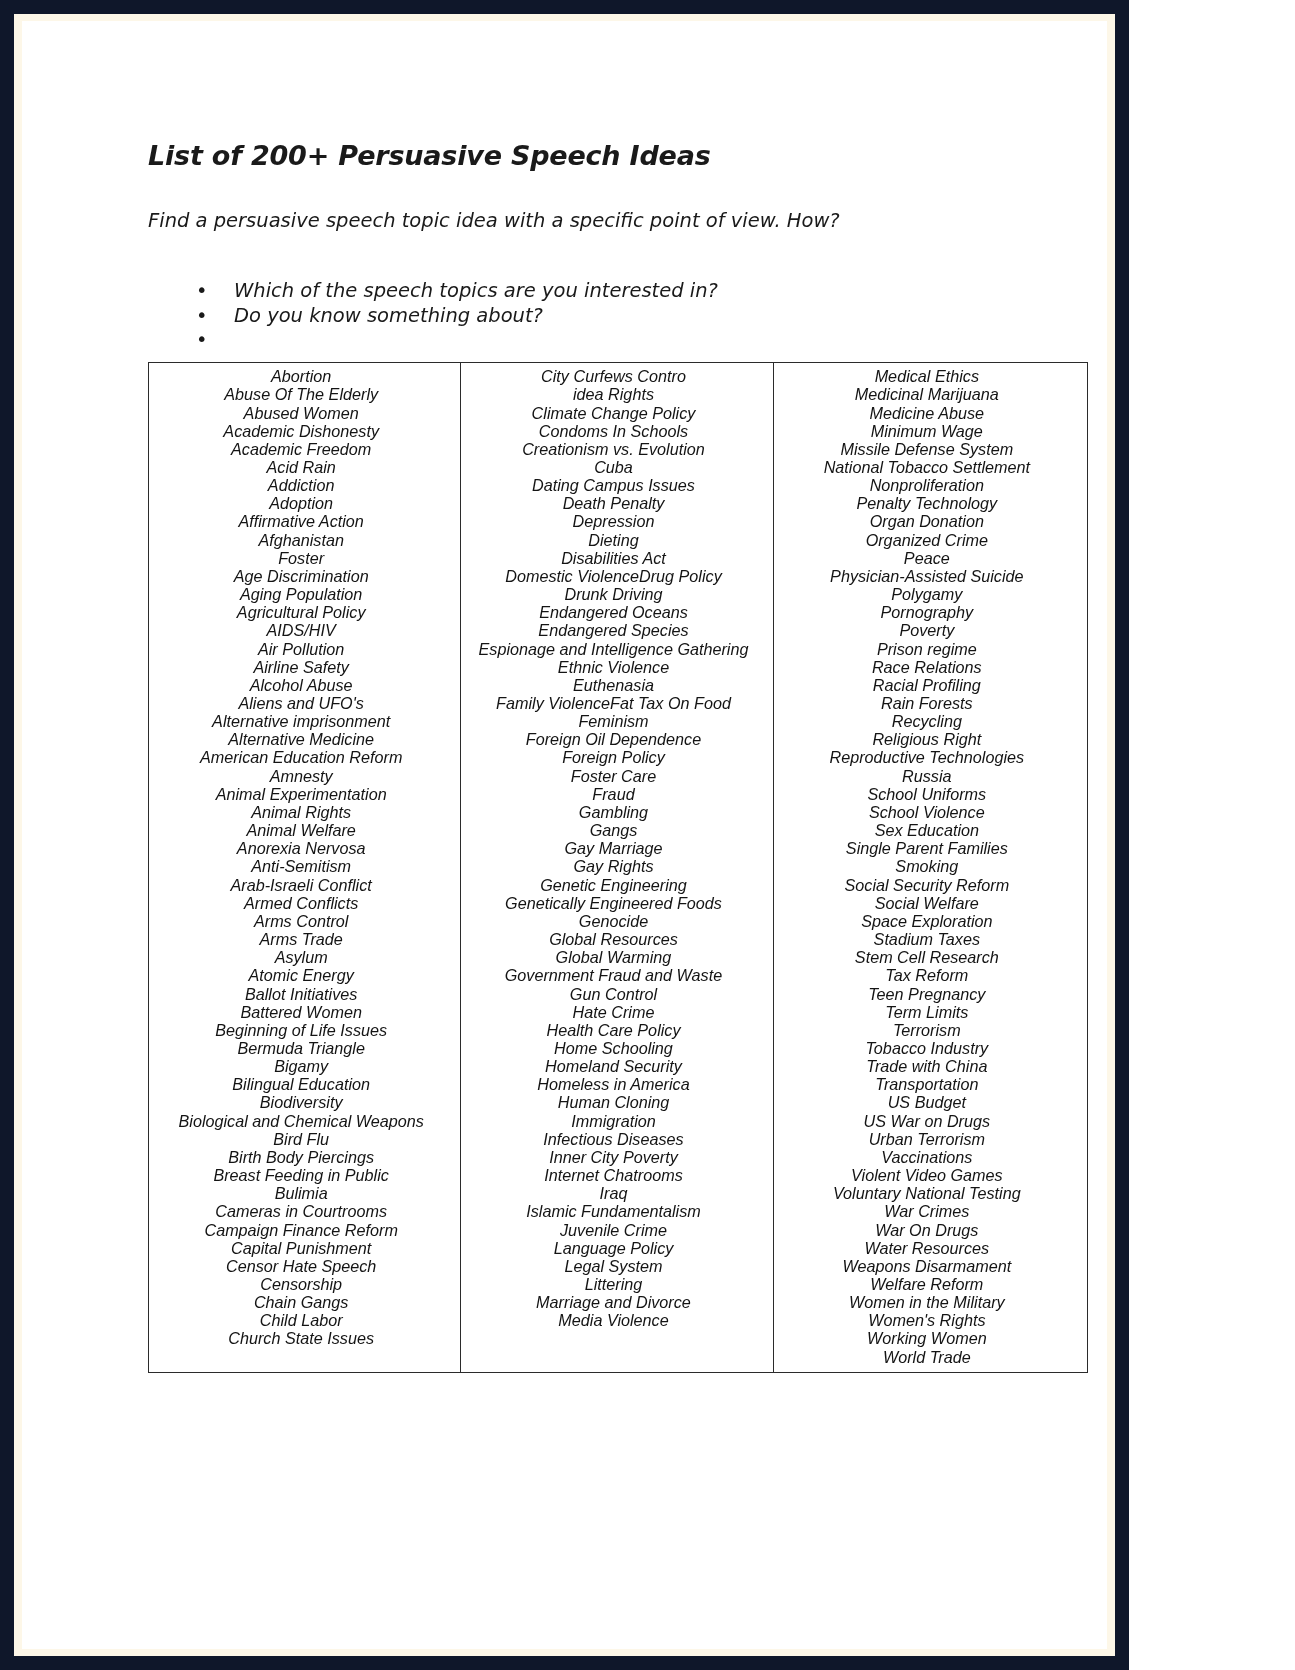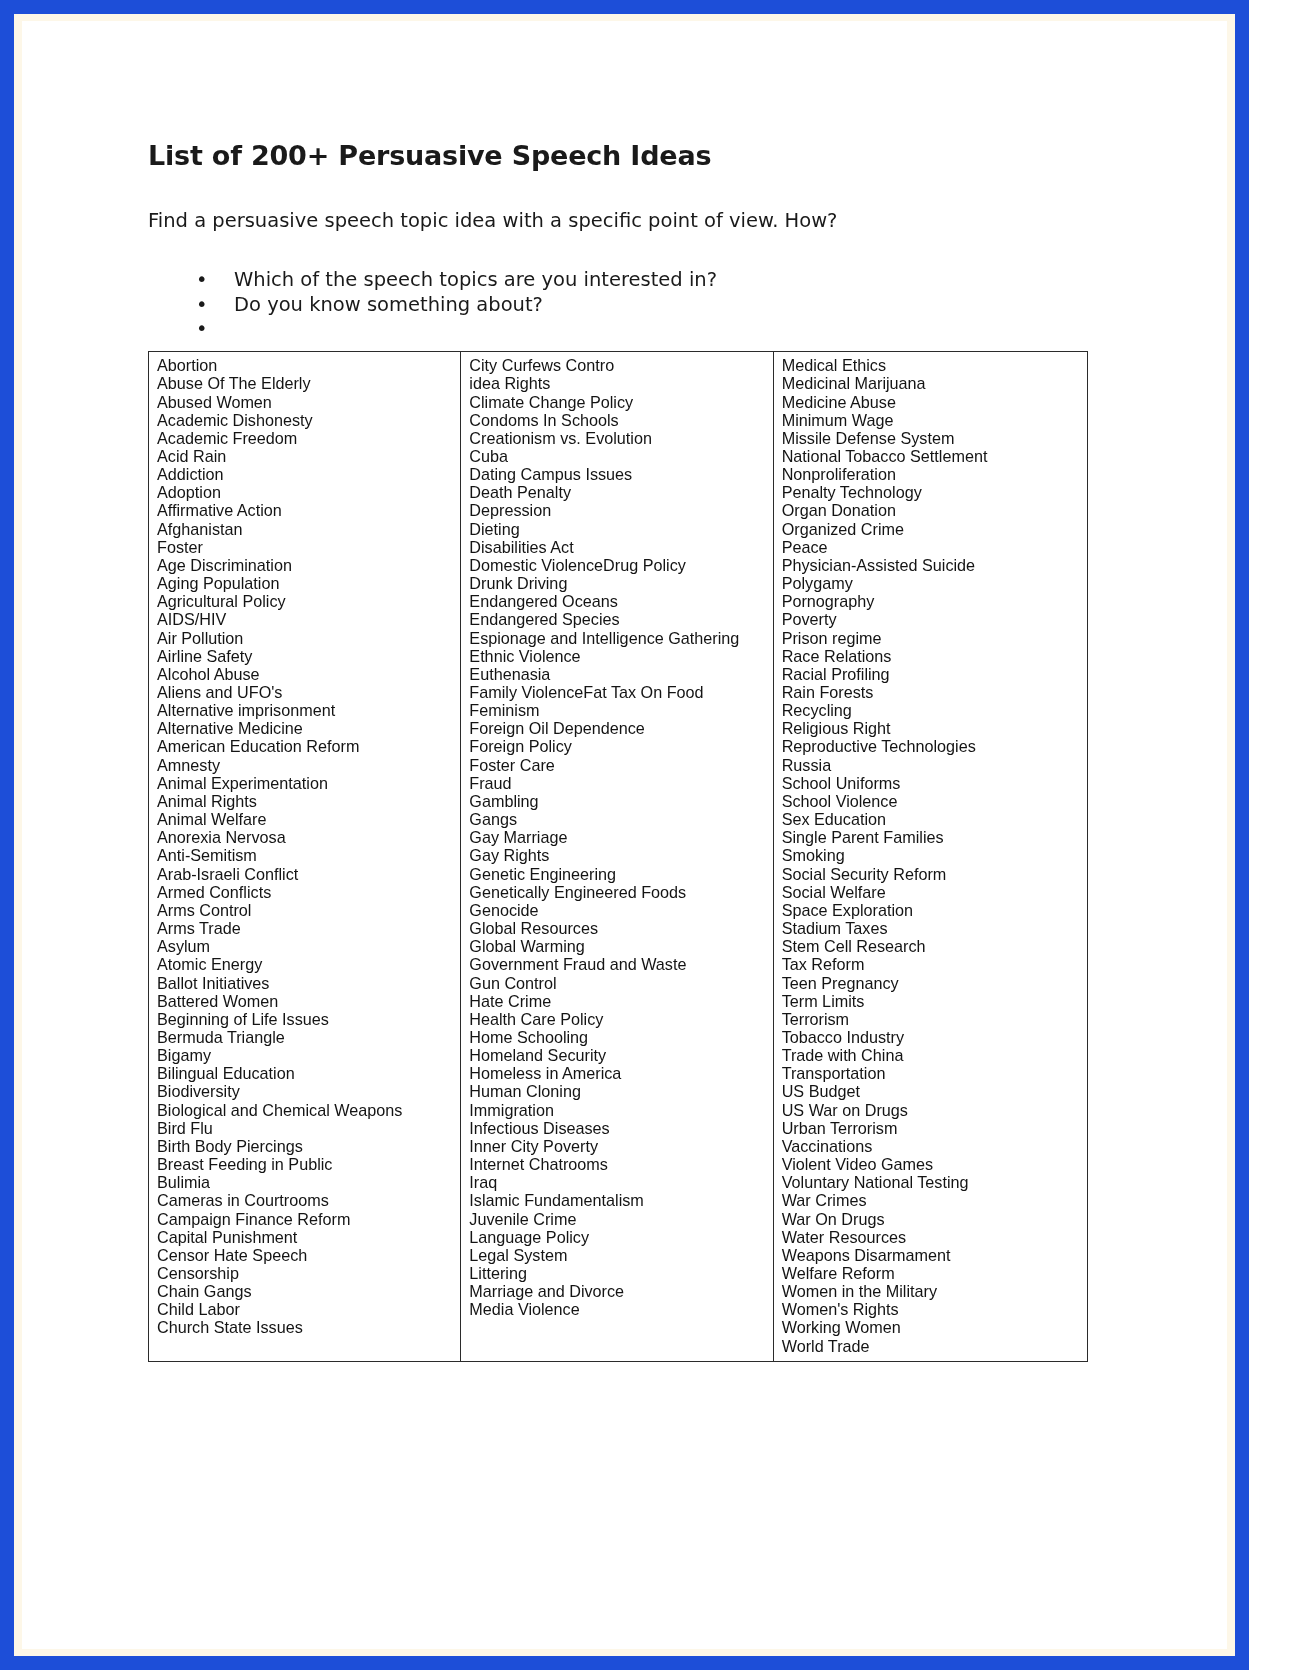--- a/index.html
+++ b/index.html
@@ -2,26 +2,27 @@
 <html><head>
 <meta charset="utf-8">
 <style>
   html, body {
     margin: 0;
     padding: 0;
     background: #ffffff;
   }
   #page {
     position: relative;
-    width: 1249px;
+    width: 1129px;
     height: 1670px;
-    background: #1d4ed8;
+    background: #0f172a;
     box-sizing: border-box;
     overflow: hidden;
     font-family: "DejaVu Sans", sans-serif;
+    font-style: italic;
   }
   
   .rim {
     position: absolute;
     left: 14px;
     top: 14px;
     right: 14px;
     bottom: 14px;
     background: #fdf7e8;
   }
@@ -45,21 +46,21 @@
     font-size: 27px;
     color: #1a1a1a;
     letter-spacing: -0.2px;
     margin: 0 0 38px 0;
     line-height: 1.1;
   }
   .intro {
     font-family: "DejaVu Sans", sans-serif;
     font-size: 19.5px;
     color: #1a1a1a;
-    margin: 0 0 36px 0;
+    margin: 0 0 47px 0;
     line-height: 1.2;
   }
   ul.questions {
     list-style: none;
     margin: 0 0 34px 0;
     padding: 0 0 0 48px;
   }
   ul.questions li {
     position: relative;
     font-family: "DejaVu Sans", sans-serif;
@@ -80,20 +81,21 @@
     display: flex;
     border: 1px solid #2b2b2b;
     width: 940px;
     box-sizing: border-box;
     background: #ffffff;
   }
   .topic-col {
     box-sizing: border-box;
     padding: 4px 15px 6px 8px;
     border-right: 1px solid #2b2b2b;
+    text-align: center;
   }
   .topic-col:last-child {
     border-right: none;
   }
   .col-1 { width: 313px; }
   .col-2 { width: 313px; }
   .col-3 { width: 314px; }
   .topic-item {
     font-family: "Liberation Sans", sans-serif;
     font-size: 16.2px;

